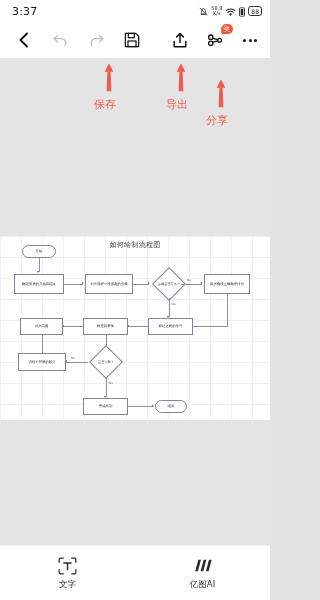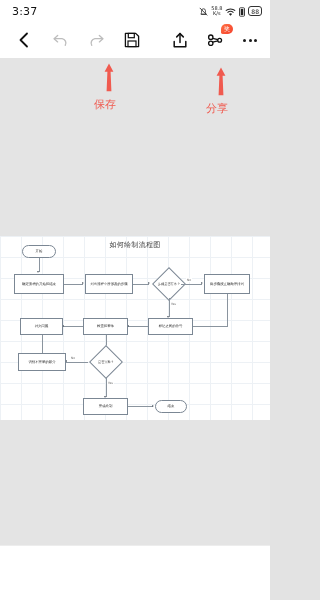--- a/index.html
+++ b/index.html
@@ -194,21 +194,29 @@
 
   <div class="annoband">
     <div class="anno" style="left:94px; top:4px;">
       <span class="arrow">
         <svg width="14" height="30" viewBox="0 0 14 30">
             <path d="M7 1.5l4.4 8.2H8.6l.8 19.5H4.6l.8-19.5H2.6z" fill="#f05a4f"></path>
           </svg>
       </span>
       <span class="lbl">保存</span>
     </div>
-    <div class="anno" style="left:206px; top:8px;">
+    <div class="anno" style="left:166px; top:4px;">
+      <span class="arrow">
+        <svg width="14" height="30" viewBox="0 0 14 30">
+            <path d="M7 1.5l4.4 8.2H8.6l.8 19.5H4.6l.8-19.5H2.6z" fill="#f05a4f"></path>
+          </svg>
+      </span>
+      <span class="lbl">导出</span>
+    </div>
+    <div class="anno" style="left:206px; top:20px;">
       <span class="arrow">
         <svg width="14" height="30" viewBox="0 0 14 30">
             <path d="M7 1.5l4.4 8.2H8.6l.8 19.5H4.6l.8-19.5H2.6z" fill="#f05a4f"></path>
           </svg>
       </span>
       <span class="lbl">分享</span>
     </div>
   </div>
 
   <div class="canvaswrap">
@@ -304,15 +312,32 @@
       <div class="node term" style="left:155px; top:164px; width:32px; height:13px;">
         <span>结束</span>
       </div>
 
     </div>
   </div>
 
   <div class="lowergray"></div>
 
   <div class="bottombar">
+    <div class="bnav">
+      <span class="bicon">
+        <svg width="19" height="18" viewBox="0 0 20 19">
+            <path d="M1.2 5.6V2.6c0-.8.6-1.4 1.4-1.4h3M18.8 5.6V2.6c0-.8-.6-1.4-1.4-1.4h-3M1.2 13.4v3c0 .8.6 1.4 1.4 1.4h3M18.8 13.4v3c0 .8-.6 1.4-1.4 1.4h-3" fill="none" stroke="#2b2b2b" stroke-width="1.3" stroke-linecap="round"></path>
+            <path d="M6.2 6.4h7.6M10 6.4v7" fill="none" stroke="#2b2b2b" stroke-width="1.5" stroke-linecap="round"></path>
+          </svg>
+      </span>
+      <span class="blbl">文字</span>
+    </div>
+    <div class="bnav">
+      <span class="bicon">
+        <svg width="21" height="17" viewBox="0 0 22 17">
+            <path d="M3.4 14.4L6.6 2.6h2.8L6.2 14.4zM9 14.4L12.2 2.6H15L11.8 14.4zM14.6 14.4L17.8 2.6h2.8l-3.2 11.8z" fill="#2b2b2b"></path>
+          </svg>
+      </span>
+      <span class="blbl">亿图AI</span>
+    </div>
   </div>
 
 </div>
 
 </body></html>

